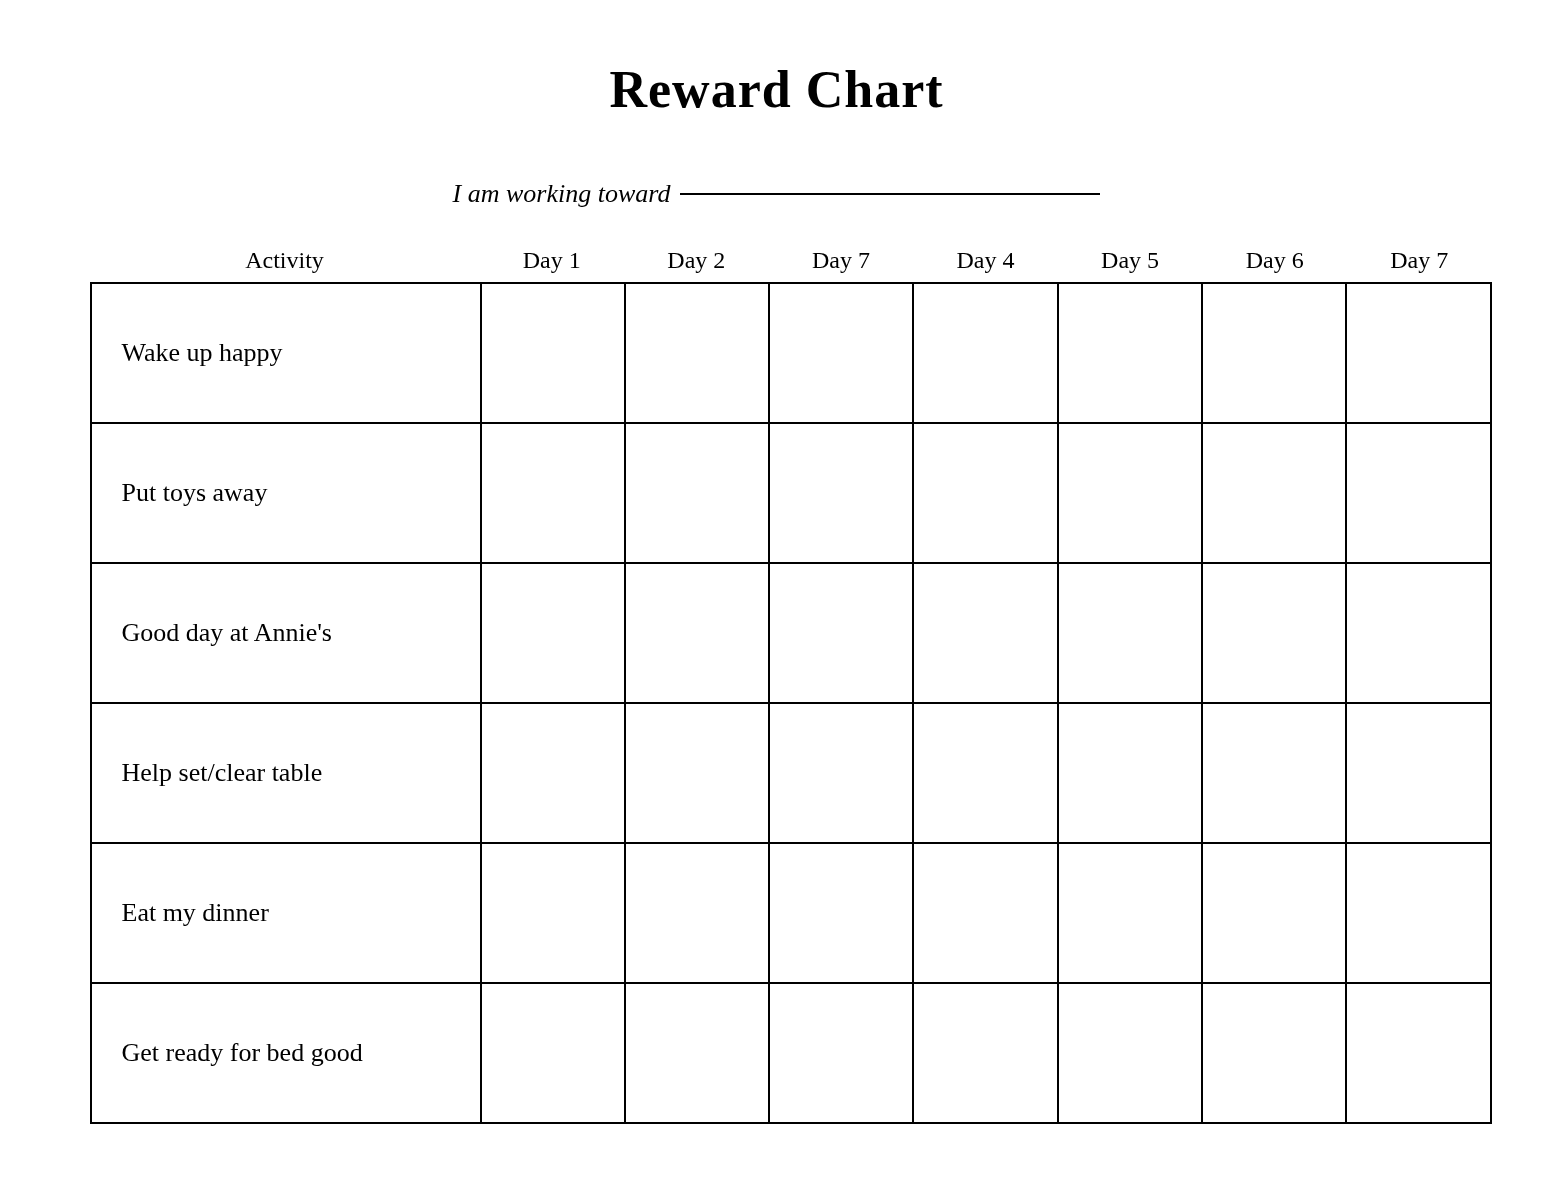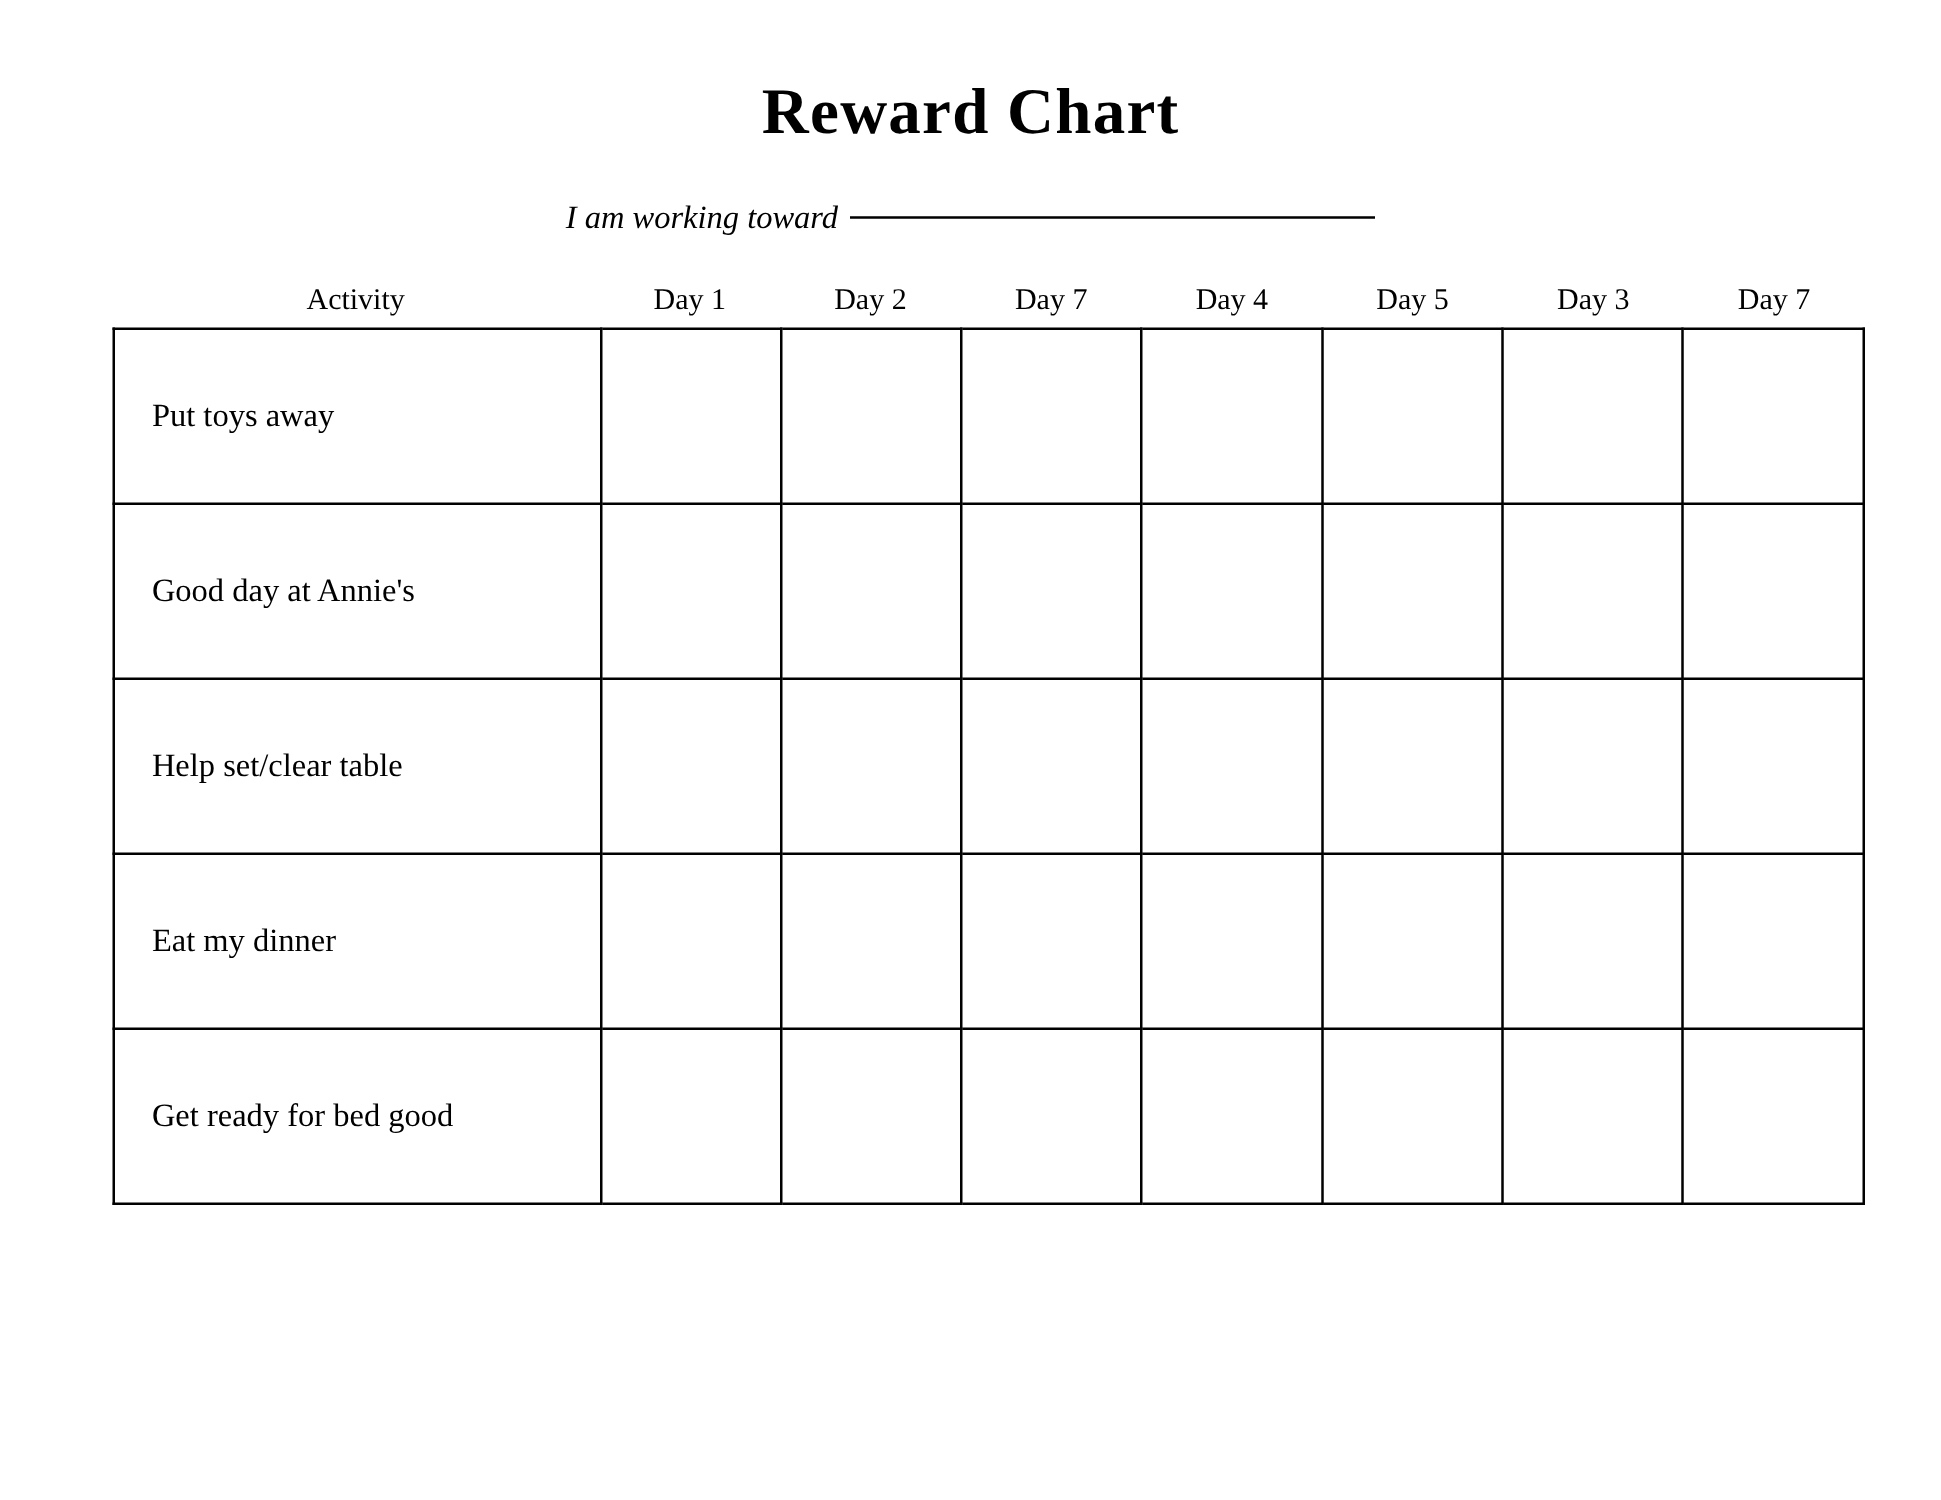--- a/index.html
+++ b/index.html
@@ -16,21 +16,21 @@
       flex-direction: column;
       align-items: center;
       font-family: 'Comic Sans MS', 'Chalkboard SE', cursive;
       padding: 40px 60px;
     }
 
     .page-title {
       font-size: 52px;
       font-weight: bold;
       text-align: center;
-      margin-bottom: 40px;
+      margin-bottom: 60px;
       margin-top: 20px;
       letter-spacing: 1px;
     }
 
     .subtitle-row {
       display: flex;
       align-items: center;
       margin-bottom: 30px;
       font-size: 26px;
       gap: 10px;
@@ -106,26 +106,36 @@
 
 <div class="chart-container">
 
   <div class="chart-header-row">
     <div class="col-header-activity">Activity</div>
     <div class="col-header">Day 1</div>
     <div class="col-header">Day 2</div>
     <div class="col-header">Day 7</div>
     <div class="col-header">Day 4</div>
     <div class="col-header">Day 5</div>
-    <div class="col-header">Day 3</div>
+    <div class="col-header">Day 6</div>
     <div class="col-header">Day 7</div>
   </div>
 
   <table class="chart-table">
     <tbody id="chart-body">
+    <tr>
+          <td class="activity-cell">Wake up happy</td>
+          <td class="day-cell"></td>
+          <td class="day-cell"></td>
+          <td class="day-cell"></td>
+          <td class="day-cell"></td>
+          <td class="day-cell"></td>
+          <td class="day-cell"></td>
+          <td class="day-cell"></td>
+        </tr>
         <tr>
           <td class="activity-cell">Put toys away</td>
           <td class="day-cell"></td>
           <td class="day-cell"></td>
           <td class="day-cell"></td>
           <td class="day-cell"></td>
           <td class="day-cell"></td>
           <td class="day-cell"></td>
           <td class="day-cell"></td>
         </tr>

